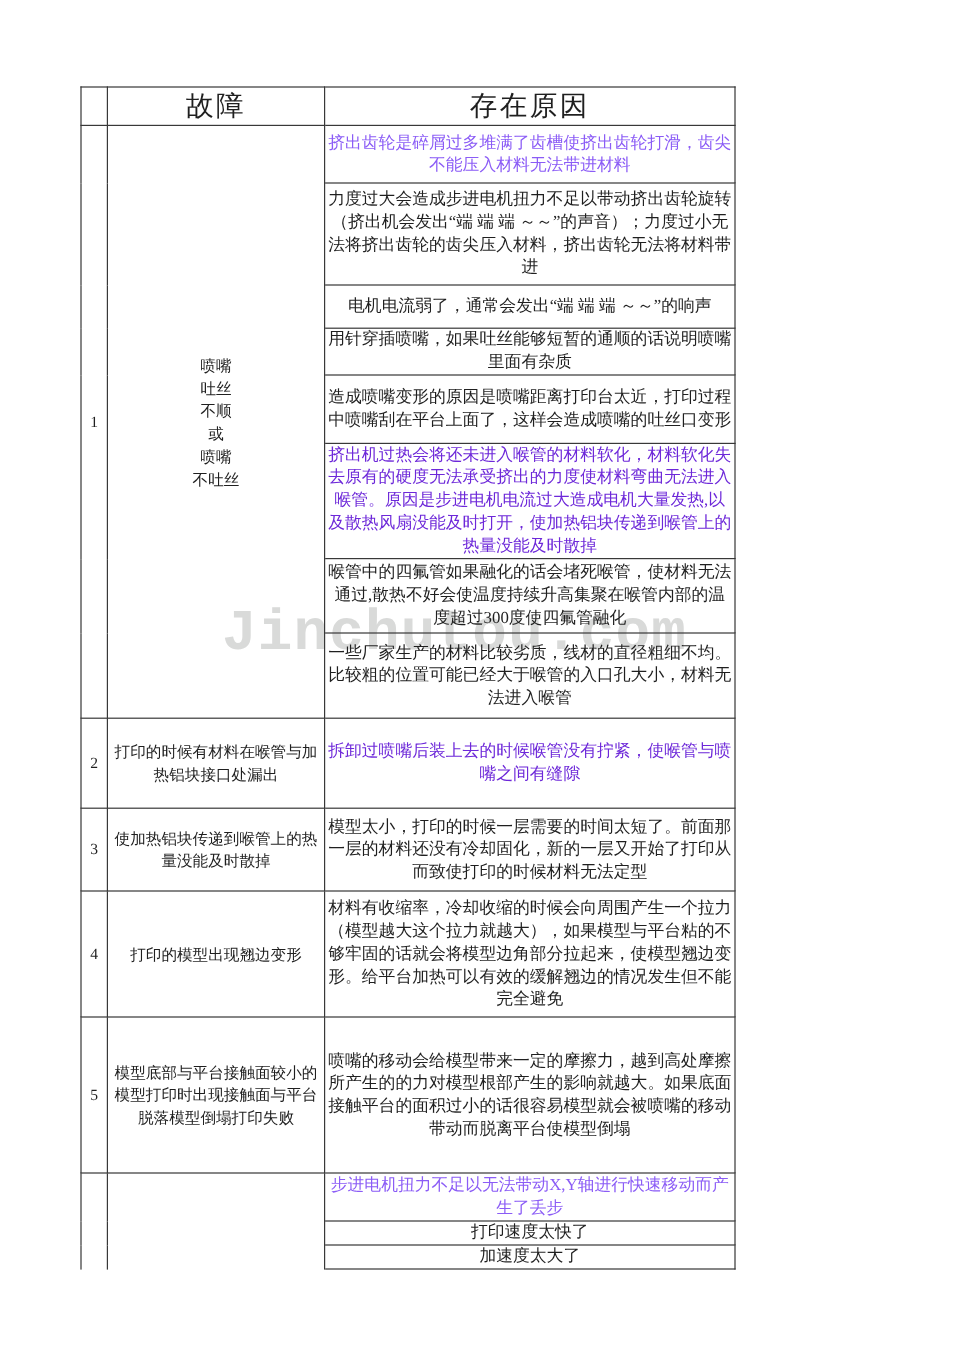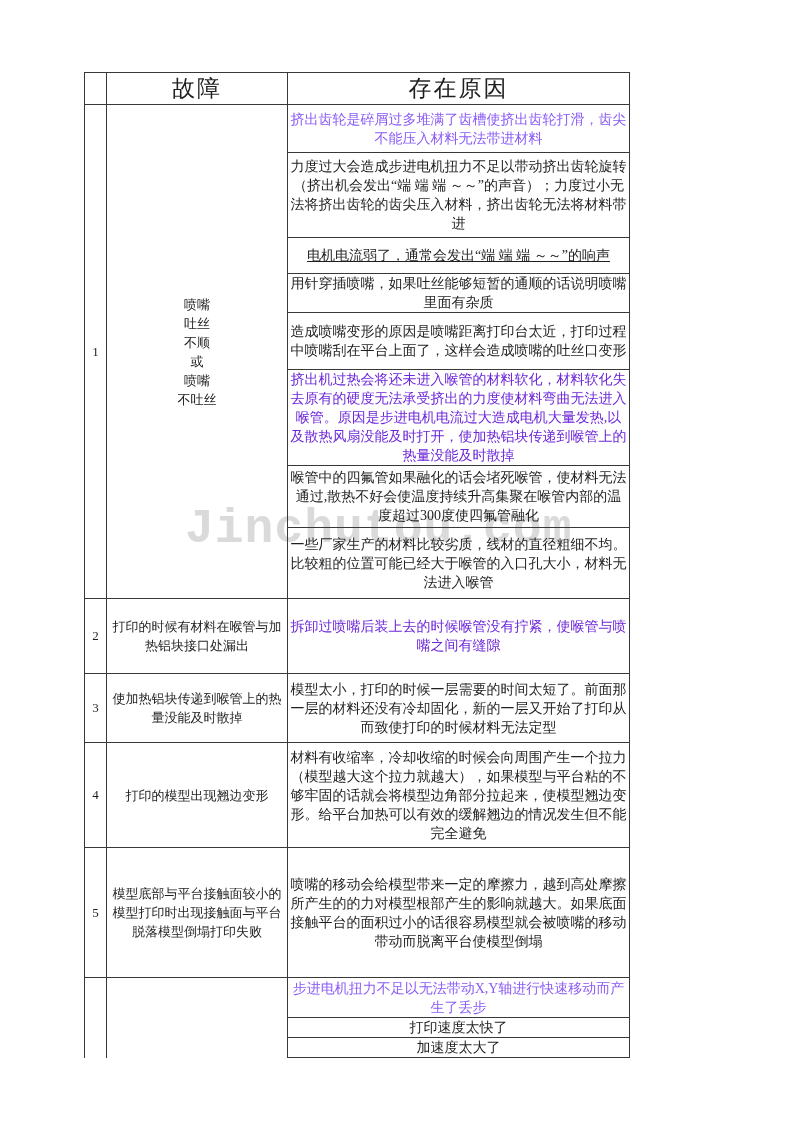--- a/index.html
+++ b/index.html
@@ -8,21 +8,21 @@
     font-family:"Liberation Serif","DejaVu Serif",serif;color:#1f1f1f;
     overflow:hidden;
   }
   #watermark{
     position:absolute;left:185px;top:502px;width:400px;
     font-family:Liberation Mono, monospace;
     font-size:48px;font-weight:bold;color:rgba(170,174,170,0.45);
     letter-spacing:1px;z-index:0;user-select:none;
   }
   table.doc{
-    position:absolute;left:84px;top:72px;z-index:1;
+    position:absolute;left:67px;top:72px;z-index:1;
     border-collapse:collapse;table-layout:fixed;width:545px;
     background:transparent;
   }
   table.doc td, table.doc th{
     border:1px solid #383838;padding:0 2px;margin:0;
     text-align:center;vertical-align:middle;overflow:hidden;
     font-weight:normal;
   }
   th.hdr{font-size:23px;letter-spacing:2px;}
   td.num{font-size:13px;}
@@ -30,21 +30,21 @@
   td.fault.pre{white-space:pre-line;}
   td.cause{font-size:14px;line-height:19px;}
   .green{color:#8b5cf6;}
   .red{color:#6d28d9;}
   .lh185{line-height:18.5px;}
   .lh175{line-height:17.5px;}
   .lh18{line-height:18px;}
   .nob{border-bottom:none !important;}
   
   tr.hdr-row{height:32px;}
-  tr.r1a{height:48px;} tr.r1b{height:85px;} tr.r1c{height:36px;text-decoration:underline;}
+  tr.r1a{height:48px;} tr.r1b{height:85px;} tr.r1c{height:36px;}
   tr.r1d{height:37px;} tr.r1e{height:57px;} tr.r1f{height:93px;}
   tr.r1g{height:62px;margin-top:13px;} tr.r1h{height:71px;}
   tr.r2{height:75px;}  tr.r3{height:69px;}  tr.r4{height:105px;}
   tr.r5{height:130px;} tr.r6a{height:40px;} tr.r6b{height:20px;}
   tr.r6c{height:18px;}
 </style>
 </head>
 <body>
 
 <div id="watermark">Jinchutou.com</div>

